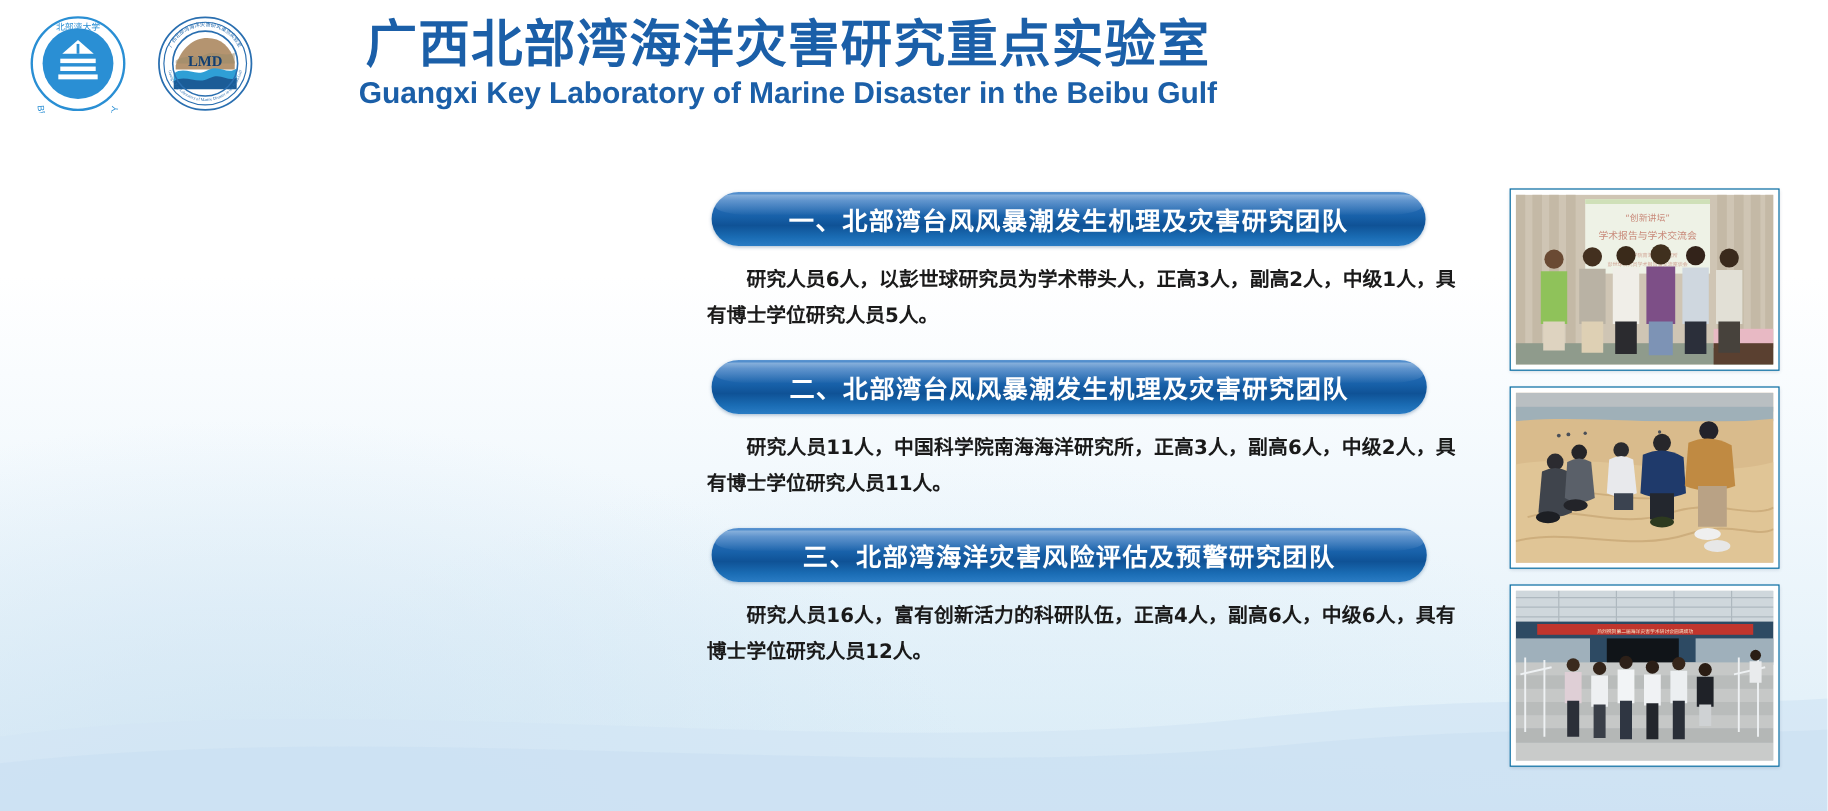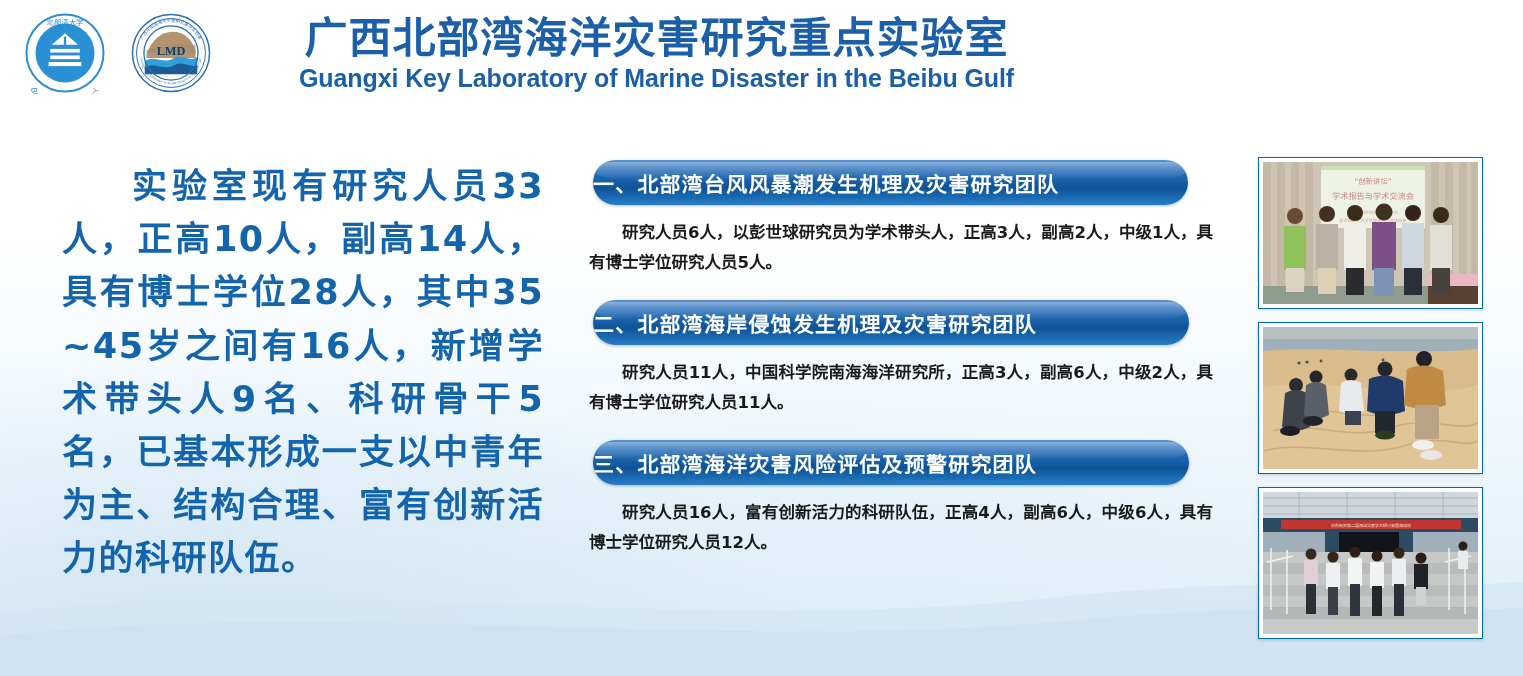--- a/index.html
+++ b/index.html
@@ -123,20 +123,21 @@
     background: linear-gradient(180deg,
                 #5a94d0 0%,
                 #2d72bd 16%,
                 #1760a8 46%,
                 #0f5296 62%,
                 #1a6cb4 84%,
                 #2a7cc4 100%);
     box-shadow: 0 1px 3px rgba(20,70,120,0.35);
     display: flex;
     align-items: center;
+    justify-content: center;
     overflow: hidden;
   }
   .team-banner::after {
     
     content: "";
     position: absolute;
     left: 3px; right: 3px; top: 2px;
     height: 17px;
     border-radius: 20px 20px 40px 40px / 14px 14px 10px 10px;
     background: linear-gradient(180deg, rgba(255,255,255,0.34), rgba(255,255,255,0.02));
@@ -259,36 +260,33 @@
       </svg>
     </div>
 
     <div class="title-block">
       <div class="title-cn">广西北部湾海洋灾害研究重点实验室</div>
       <div class="title-en">Guangxi Key Laboratory of Marine Disaster in the Beibu Gulf</div>
     </div>
 
   </div>
 
-  <div class="summary">
-    <p class="summary-text">实验室现有研究人员33人，正高10人，副高14人，具有博士学位28人，其中35~45岁之间有16人，新增学术带头人9名、科研骨干5名，已基本形成一支以中青年为主、结构合理、富有创新活力的科研队伍。</p>
-  </div>
 
   <div class="teams">
 
     <div class="team team-1">
       <div class="team-banner">
         <span class="team-banner-label">一、北部湾台风风暴潮发生机理及灾害研究团队</span>
       </div>
       <p class="team-body">研究人员6人，以彭世球研究员为学术带头人，正高3人，副高2人，中级1人，具有博士学位研究人员5人。</p>
     </div>
 
     <div class="team team-2">
       <div class="team-banner">
-        <span class="team-banner-label">二、北部湾海岸侵蚀发生机理及灾害研究团队</span>
+        <span class="team-banner-label">二、北部湾台风风暴潮发生机理及灾害研究团队</span>
       </div>
       <p class="team-body">研究人员11人，中国科学院南海海洋研究所，正高3人，副高6人，中级2人，具有博士学位研究人员11人。</p>
     </div>
 
     <div class="team team-3">
       <div class="team-banner">
         <span class="team-banner-label">三、北部湾海洋灾害风险评估及预警研究团队</span>
       </div>
       <p class="team-body">研究人员16人，富有创新活力的科研队伍，正高4人，副高6人，中级6人，具有博士学位研究人员12人。</p>
     </div>

